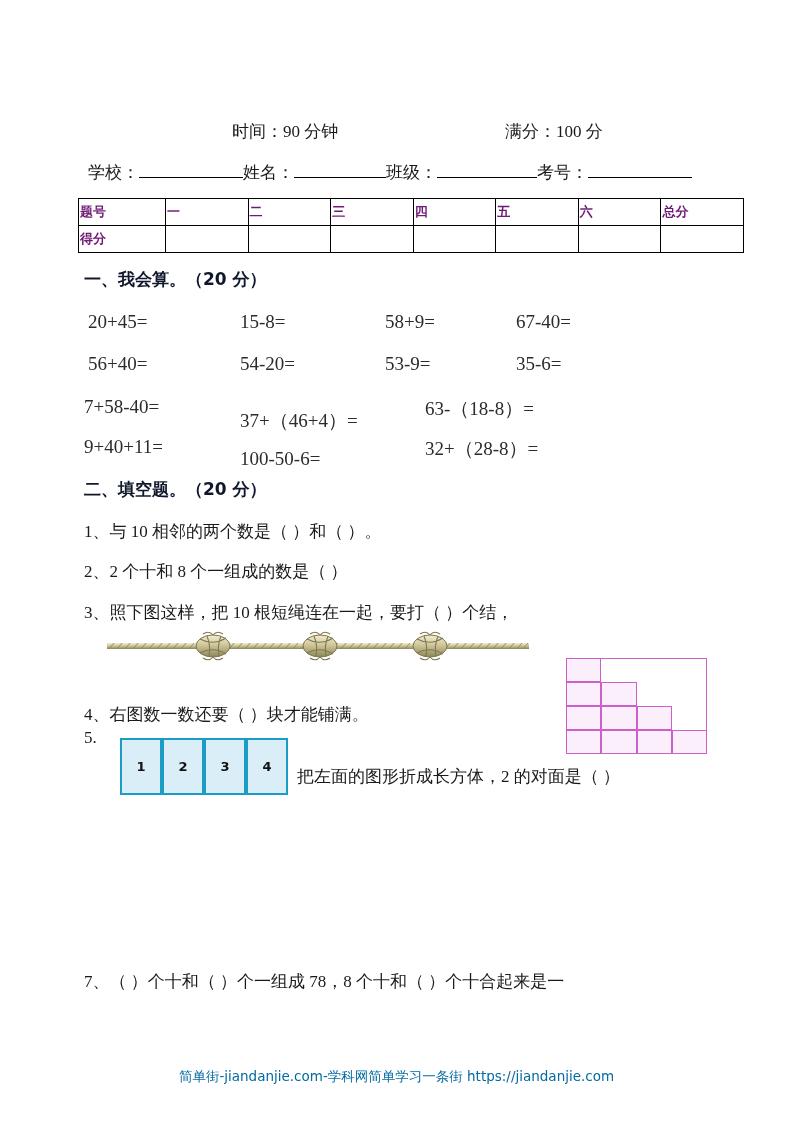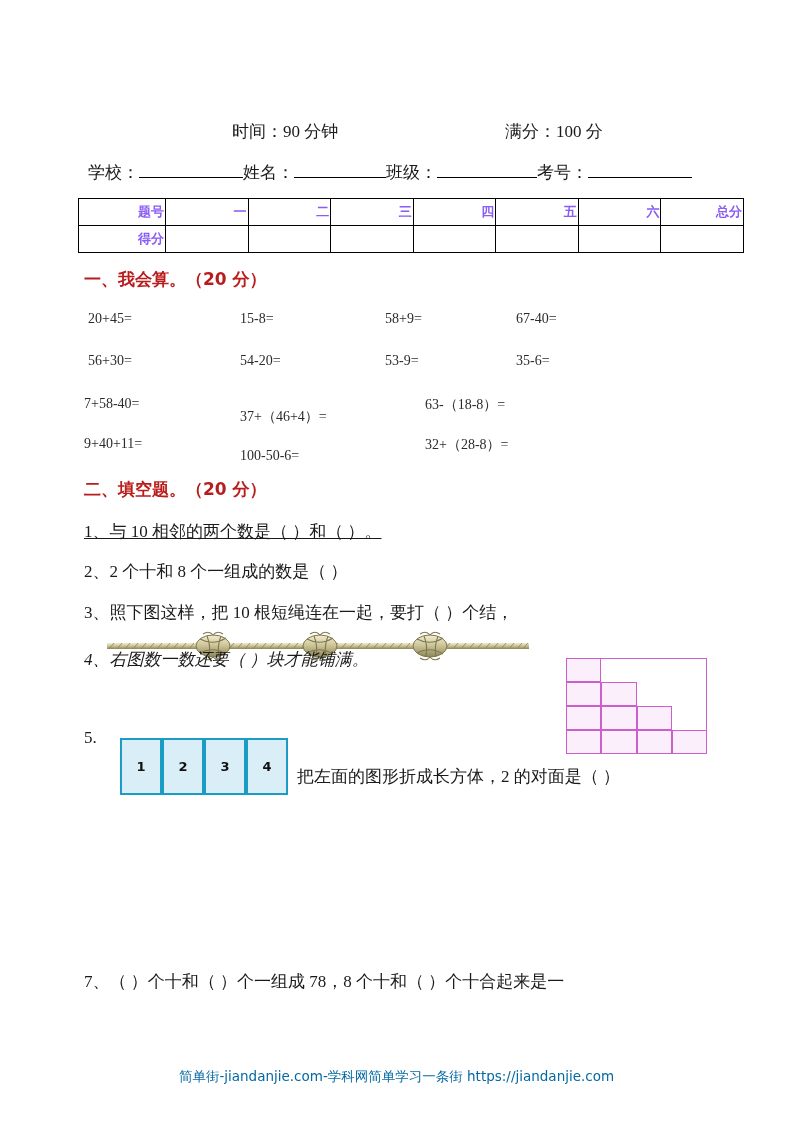--- a/index.html
+++ b/index.html
@@ -82,49 +82,49 @@
     position: absolute;
     top: 198px;
     left: 78px;
     width: 666px;
     border-collapse: collapse;
     table-layout: fixed;
   }
   .scoretable td {
     border: 1.2px solid #000;
     height: 24px;
-    text-align: right;
+    text-align: left;
     vertical-align: middle;
     font-family: "DejaVu Sans", sans-serif;
     font-size: 13px;
     font-weight: bold;
-    color: #8b5cf6;
+    color: #701a75;
   }
   .scoretable td.lbl { width: 84px; }
 
   
   .sec-head {
     position: absolute;
     left: 84px;
     font-family: "DejaVu Sans", sans-serif;
     font-weight: bold;
     font-size: 17px;
-    color: #b91c1c;
+    color: #0f172a;
     white-space: nowrap;
   }
   #sec1-head { top: 268px; }
   #sec2-head { top: 478px; }
 
   
   .calc-row {
     position: absolute;
     left: 0;
     width: 793px;
     height: 26px;
-    font-size: 14px;
+    font-size: 19px;
   }
   .calc-row .cell {
     position: absolute;
     top: 0;
     white-space: nowrap;
     color: #2b2b2b;
   }
   #calc-r1 { top: 311px; }
   #calc-r2 { top: 353px; }
   #calc-r3 { top: 396px; }
@@ -140,24 +140,24 @@
   .calc-row.g3 .c2 { left: 425px; }
 
   
   .q {
     position: absolute;
     left: 84px;
     font-size: 17px;
     color: #1a1a1a;
     white-space: nowrap;
   }
-  #q1 { top: 520px; text-decoration: underline; }
+  #q1 { top: 520px; }
   #q2 { top: 560px; }
   #q3 { top: 601px; }
-  #q4 { top: 648px; width: 420px; white-space: normal; font-style: italic; }
+  #q4 { top: 703px; width: 420px; white-space: normal; }
   #q5num { top: 728px; left: 84px; }
   #q5text { top: 765px; left: 297px; text-align: center; }
   #q6 {
     top: 848px;
     left: 84px;
     width: 700px;
     white-space: normal;
     line-height: 39px;
   }
   #q7 {
@@ -282,21 +282,21 @@
 
   <div class="sec-head" id="sec1-head">一、我会算。（20 分）</div>
 
   <div class="calc-row g4" id="calc-r1">
     <span class="cell c0">20+45=</span>
     <span class="cell c1">15-8=</span>
     <span class="cell c2">58+9=</span>
     <span class="cell c3">67-40=</span>
   </div>
   <div class="calc-row g4" id="calc-r2">
-    <span class="cell c0">56+30=</span>
+    <span class="cell c0">56+40=</span>
     <span class="cell c1">54-20=</span>
     <span class="cell c2">53-9=</span>
     <span class="cell c3">35-6=</span>
   </div>
   <div class="calc-row g3" id="calc-r3">
     <span class="cell c0">7+58-40=</span>
     <span class="cell c1">37+（46+4）=</span>
     <span class="cell c2">63-（18-8）=</span>
   </div>
   <div class="calc-row g3" id="calc-r4">

